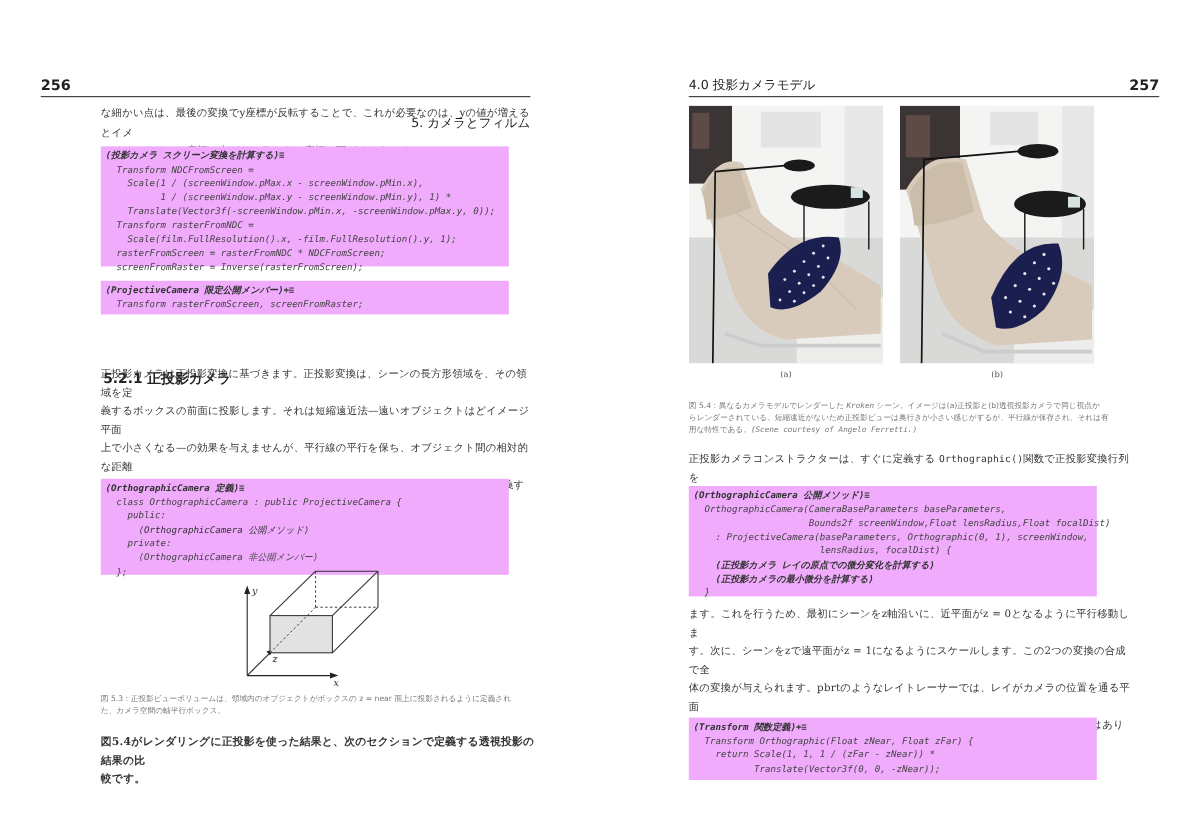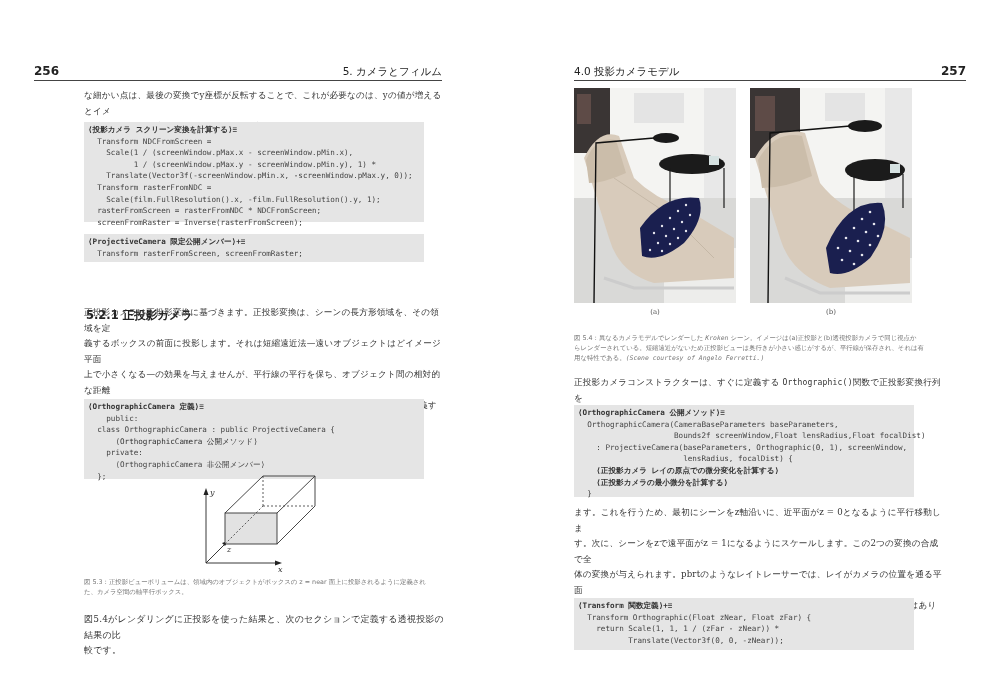--- a/index.html
+++ b/index.html
@@ -9,29 +9,29 @@
   .page-left { left:0; width:500px; }
   .page-right { left:500px; width:500px; }
 
   .running-head { position:absolute; top:64px; height:16px; border-bottom:1px solid #444;
                   font-size:11px; line-height:14px; }
   .page-left .running-head { left:34px; width:408px; }
   .page-right .running-head { left:574px; left:74px; width:392px; }
   .pnum { font-family:"DejaVu Sans", sans-serif; font-weight:bold; font-size:12px; position:absolute; top:0; }
   .rh-title { font-family:"DejaVu Sans", sans-serif; font-size:10.5px; position:absolute; top:0; color:#222; }
   .page-left .pnum { left:0; }
-  .page-left .rh-title { right:0; }
+  .page-left .rh-title { right:0;margin-top:32px; }
   .page-right .pnum { right:0; }
   .page-right .rh-title { left:0; }
 
   .para { position:absolute; font-size:8.6px; line-height:15.5px; color:#333; letter-spacing:0.2px; }
   .para .mono { font-family:"DejaVu Sans Mono", monospace; font-size:8px; }
 
-  .code { position:absolute; background:#e5e5e5; font-family:"DejaVu Sans Mono", monospace;
-          font-size:7.6px; line-height:11.6px; color:#444; padding:2px 4px; white-space:pre; box-sizing:border-box; }
+  .code { position:absolute; background:#f0abfc; font-family:"DejaVu Sans Mono", monospace;
+          font-size:7.6px; line-height:11.6px; color:#444; padding:2px 4px; white-space:pre; box-sizing:border-box;font-style:italic; }
   .code .hd { font-weight:bold; color:#333; }
 
   .section-title { position:absolute; font-family:"DejaVu Sans", sans-serif; font-weight:bold; font-size:11.5px; color:#222; }
 
   .caption { position:absolute; font-family:"DejaVu Sans", sans-serif; font-size:6.4px; line-height:10px; color:#777; }
   .caption .it { font-style:italic; font-family:"DejaVu Sans Mono", monospace; }
 
   .photo { position:absolute; overflow:hidden; }
   .sub-label { position:absolute; font-size:7px; color:#555; text-align:center; width:20px; }
 </style>
@@ -56,21 +56,21 @@
   <div class="section-title" style="left:86px; top:290px;margin-top:18px;">5.2.1 正投影カメラ</div>
 
   <div class="para" style="left:84px; top:305px; width:360px;">
     <div>正投影カメラは正投影変換に基づきます。正投影変換は、シーンの長方形領域を、その領域を定</div>
     <div><span>義するボックスの前面に投影します。それは短縮遠近法—遠いオブジェクトはどイメージ平面</span></div>
     <div>上で小さくなる—の効果を与えませんが、平行線の平行を保ち、オブジェクト間の相対的な距離</div>
     <div>を保存します。図5.3は、この直方体ボリュームがシーンの可視領域をどのように定義するかを</div>
     <div>示しています。</div>
   </div>
 
-  <div class="code" style="left:84px; top:380px; width:340px; height:80px;margin-top:19px;"><div class="hd">⟨OrthographicCamera 定義⟩≡</div><div>    public:</div><div>  class OrthographicCamera : public ProjectiveCamera {</div><div class="hd" style="font-weight:normal">      ⟨OrthographicCamera 公開メソッド⟩</div><div>    private:</div><div>      ⟨OrthographicCamera 非公開メンバー⟩</div><div>  };</div></div>
+  <div class="code" style="left:84px; top:380px; width:340px; height:80px;margin-top:19px;"><div class="hd">⟨OrthographicCamera 定義⟩≡</div><div>  class OrthographicCamera : public ProjectiveCamera {</div><div>    public:</div><div class="hd" style="font-weight:normal">      ⟨OrthographicCamera 公開メソッド⟩</div><div>    private:</div><div>      ⟨OrthographicCamera 非公開メンバー⟩</div><div>  };</div></div>
 
   <svg style="position:absolute; left:190px; top:470px;" width="145" height="105" viewBox="0 0 145 105">
 
     <line x1="16" y1="93" x2="16" y2="22" stroke="#222" stroke-width="0.9"></line>
     <polygon points="16,18 13.5,25 18.5,25" fill="#222"></polygon>
     <line x1="16" y1="93" x2="88" y2="93" stroke="#222" stroke-width="0.9"></line>
     <polygon points="92,93 85,90.5 85,95.5" fill="#222"></polygon>
     <line x1="16" y1="93" x2="35" y2="74" stroke="#222" stroke-width="0.9"></line>
     <polygon points="38,71 32,73 35,76" fill="#222"></polygon>
     <text x="20" y="25" font-size="8" font-style="italic" font-family="DejaVu Serif, serif" fill="#333">y</text>
@@ -88,21 +88,21 @@
     <line x1="87" y1="43" x2="125" y2="6" stroke="#333" stroke-width="0.9"></line>
     <line x1="87" y1="74" x2="125" y2="36" stroke="#333" stroke-width="0.9"></line>
     <line x1="35" y1="74" x2="73" y2="36" stroke="#333" stroke-width="0.8" stroke-dasharray="2,2"></line>
   </svg>
 
   <div class="caption" style="left:84px; top:577px; width:360px;">
     <div>図 5.3：正投影ビューボリュームは、領域内のオブジェクトがボックスの z = near 面上に投影されるように定義され</div>
     <div>た、カメラ空間の軸平行ボックス。</div>
   </div>
 
-  <div class="para" style="left:84px; top:612px; width:365px; font-size:9px;">
+  <div class="para" style="left:84px; top:612px; width:365px; font-size:9px;font-weight:bold;">
     <div>図5.4がレンダリングに正投影を使った結果と、次のセクションで定義する透視投影の結果の比</div>
     <div>較です。</div>
   </div>
 </div>
 
 <div class="page page-right">
   <div class="running-head" style="left:74px; width:392px;">
     <span class="rh-title">4.0 投影カメラモデル</span>
     <span class="pnum">257</span>
   </div>

